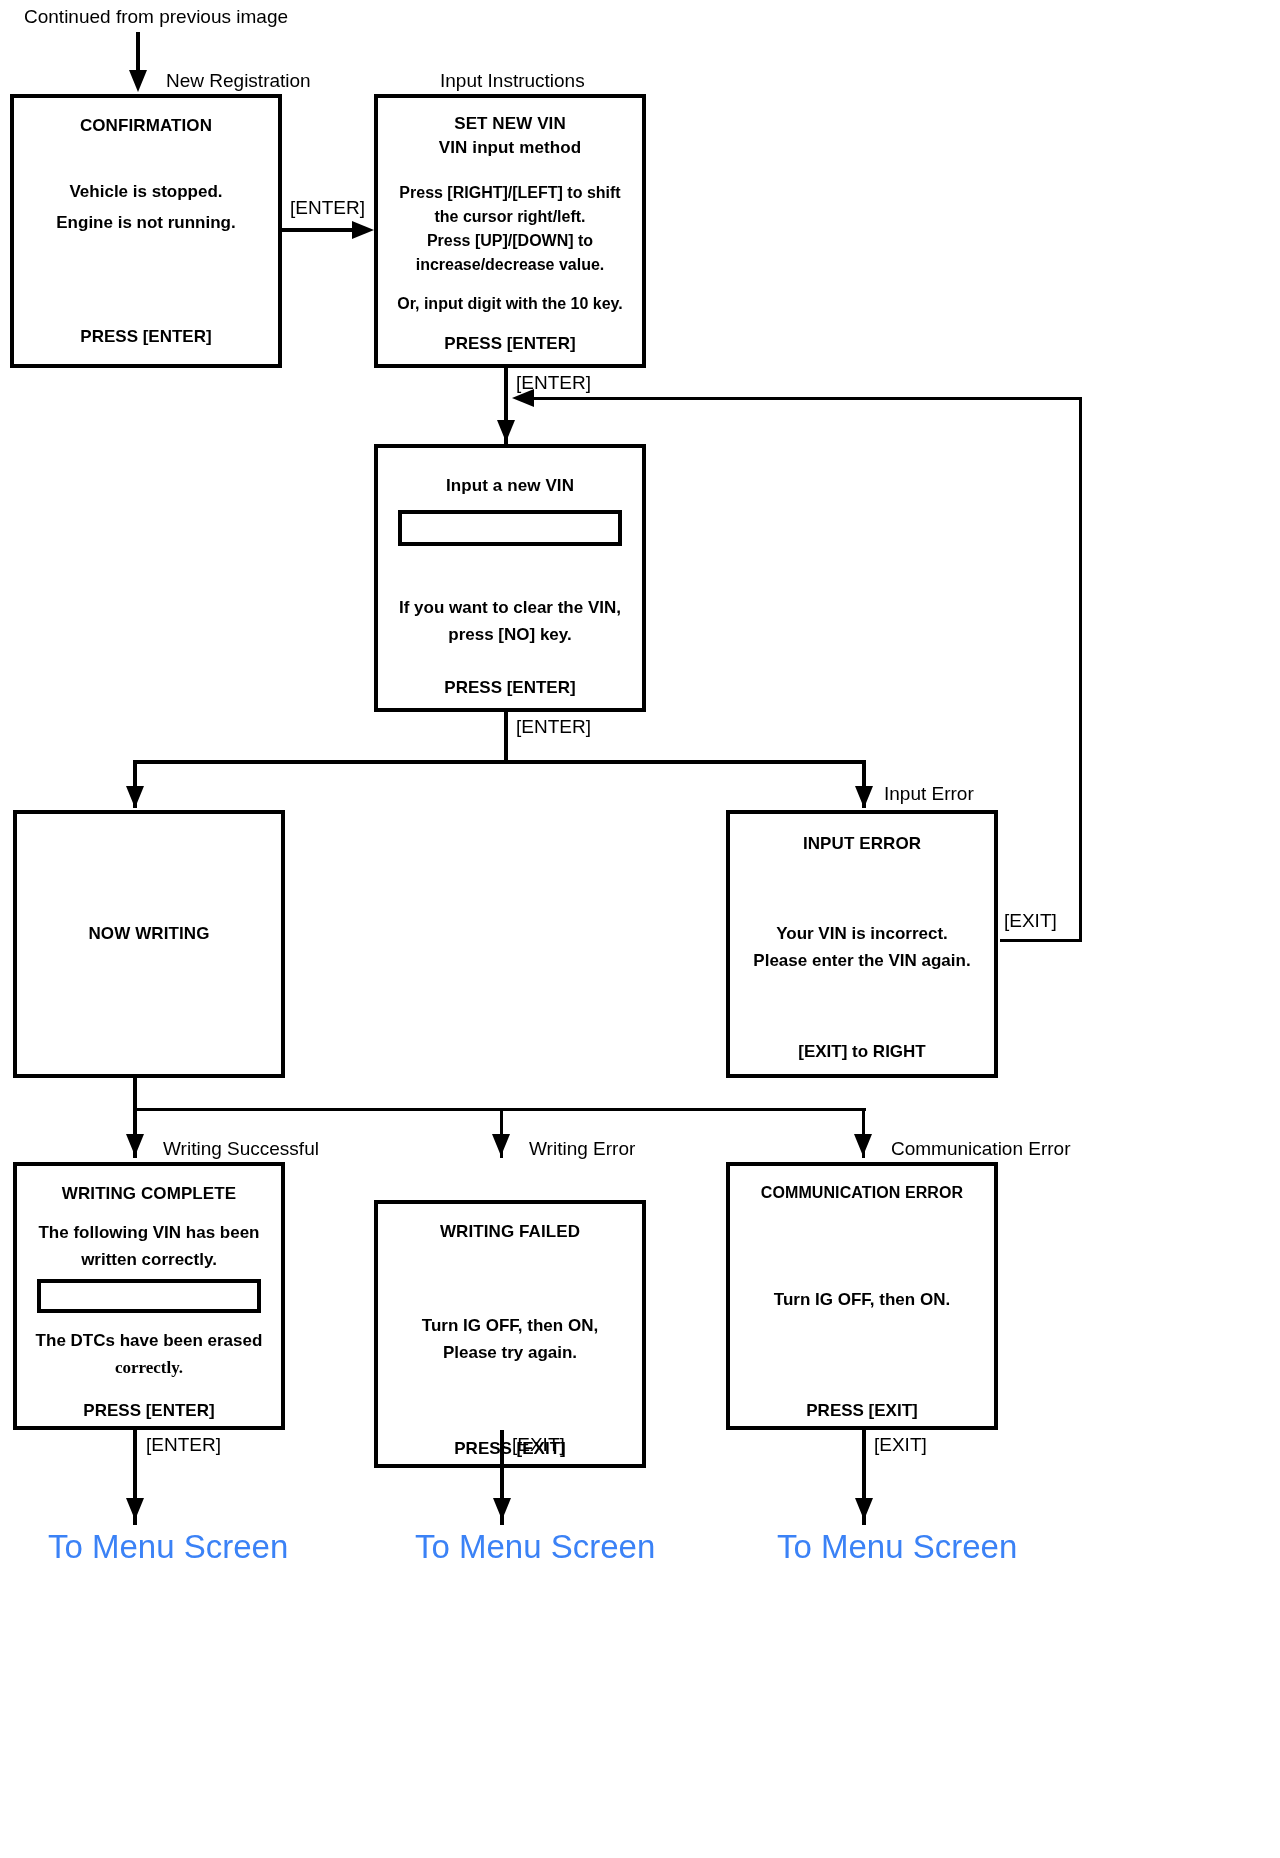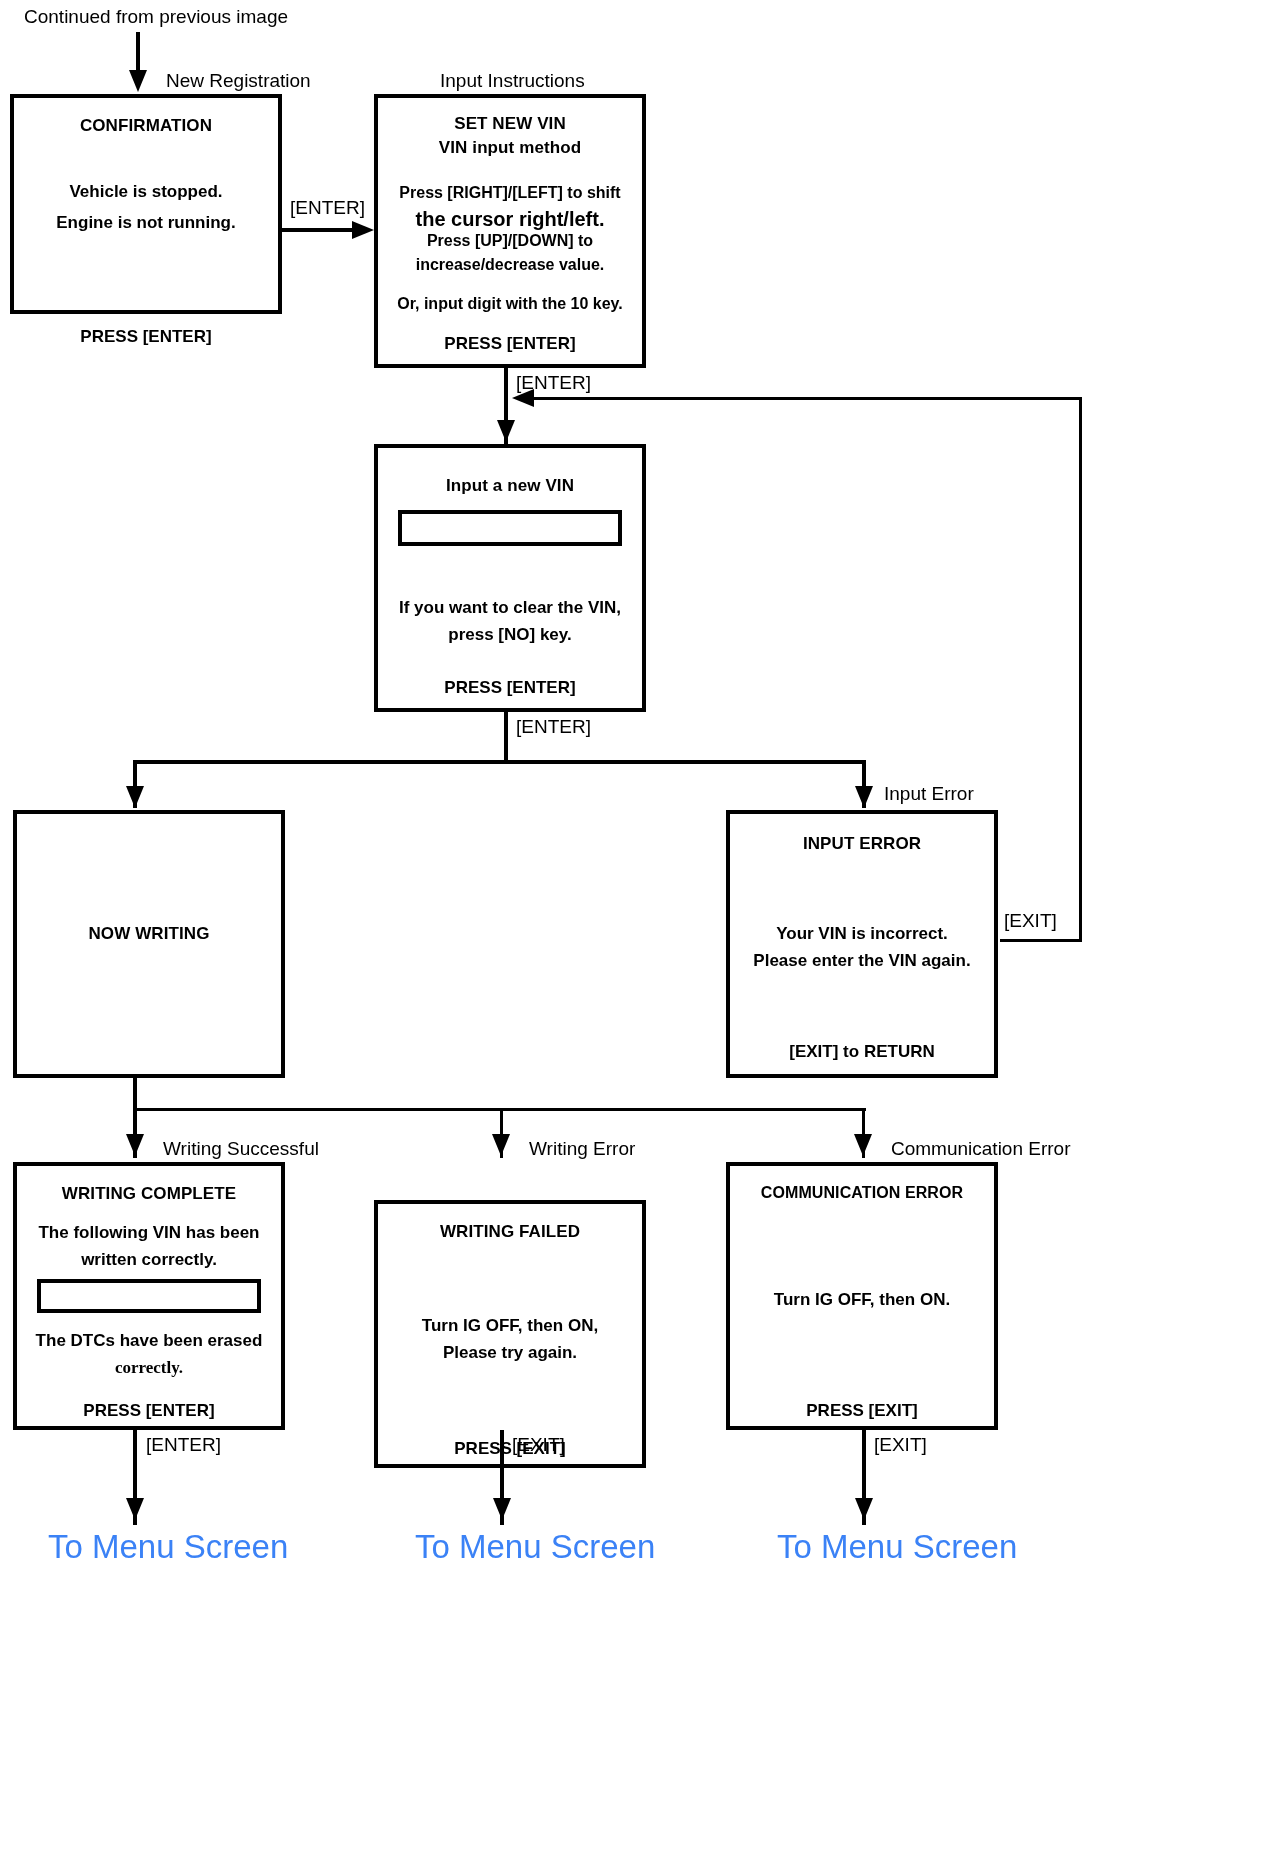--- a/index.html
+++ b/index.html
@@ -125,39 +125,39 @@
 
   <div class="note" style="left:24px; top:6px;">Continued from previous image</div>
 
   <div class="vline thick" style="left:136px; top:32px; height:52px;"></div>
   <div class="arrow-down" style="left:129px; top:70px;"></div>
 
   <div class="caption" style="left:166px; top:70px;">New Registration</div>
 
   <div class="caption" style="left:440px; top:70px;">Input Instructions</div>
 
-  <div class="screen" style="left:10px; top:94px; width:272px; height:220px;">
+  <div class="screen" style="left:10px; top:94px; width:272px; height:274px;">
     <div class="body">
       <div class="scr-title" style="top:18px;">CONFIRMATION</div>
       <div class="scr-line" style="top:82px;">Vehicle is stopped.</div>
       <div class="scr-line" style="top:113px;">Engine is not running.</div>
       <div class="scr-footer" style="top:229px;">PRESS [ENTER]</div>
     </div>
   </div>
 
   <div class="edge-label" style="left:290px; top:197px;">[ENTER]</div>
   <div class="hline thick" style="left:282px; top:228px; width:82px;"></div>
   <div class="arrow-right" style="left:352px; top:221px;"></div>
 
   <div class="screen" style="left:374px; top:94px; width:272px; height:274px;">
     <div class="body">
       <div class="scr-title" style="top:16px;">SET NEW VIN</div>
       <div class="scr-title" style="top:40px;">VIN input method</div>
       <div class="scr-line" style="top:83px; font-size:16px;">Press [RIGHT]/[LEFT] to shift</div>
-      <div class="scr-line" style="top:107px; font-size:20px;">the cursor right/left.</div>
+      <div class="scr-line" style="top:107px; font-size:16px;">the cursor right/left.</div>
       <div class="scr-line" style="top:131px; font-size:16px;">Press [UP]/[DOWN] to</div>
       <div class="scr-line" style="top:155px; font-size:16px;">increase/decrease value.</div>
       <div class="scr-line" style="top:194px; font-size:16px;">Or, input digit with the 10 key.</div>
       <div class="scr-footer" style="top:236px;">PRESS [ENTER]</div>
     </div>
   </div>
 
   <div class="vline thick" style="left:504px; top:368px; height:86px;"></div>
   <div class="edge-label" style="left:516px; top:372px;">[ENTER]</div>
   <div class="arrow-down" style="left:497px; top:420px;"></div>
@@ -196,21 +196,21 @@
     <div class="body">
       <div class="scr-title" style="top:110px;">NOW WRITING</div>
     </div>
   </div>
 
   <div class="screen" style="left:726px; top:810px; width:272px; height:268px;">
     <div class="body">
       <div class="scr-title" style="top:20px;">INPUT ERROR</div>
       <div class="scr-line" style="top:108px;">Your VIN is incorrect.</div>
       <div class="scr-line" style="top:135px;">Please enter the VIN again.</div>
-      <div class="scr-footer" style="top:228px;">[EXIT] to RETURN</div>
+      <div class="scr-footer" style="top:228px;">[EXIT] to RIGHT</div>
     </div>
   </div>
 
   <div class="edge-label" style="left:1004px; top:910px;">[EXIT]</div>
 
   <div class="vline thick" style="left:133px; top:1078px; height:40px;"></div>
   <div class="hline" style="left:133px; top:1108px; width:733px;"></div>
 
   <div class="vline thick" style="left:133px; top:1108px; height:50px;"></div>
   <div class="arrow-down" style="left:126px; top:1134px;"></div>

